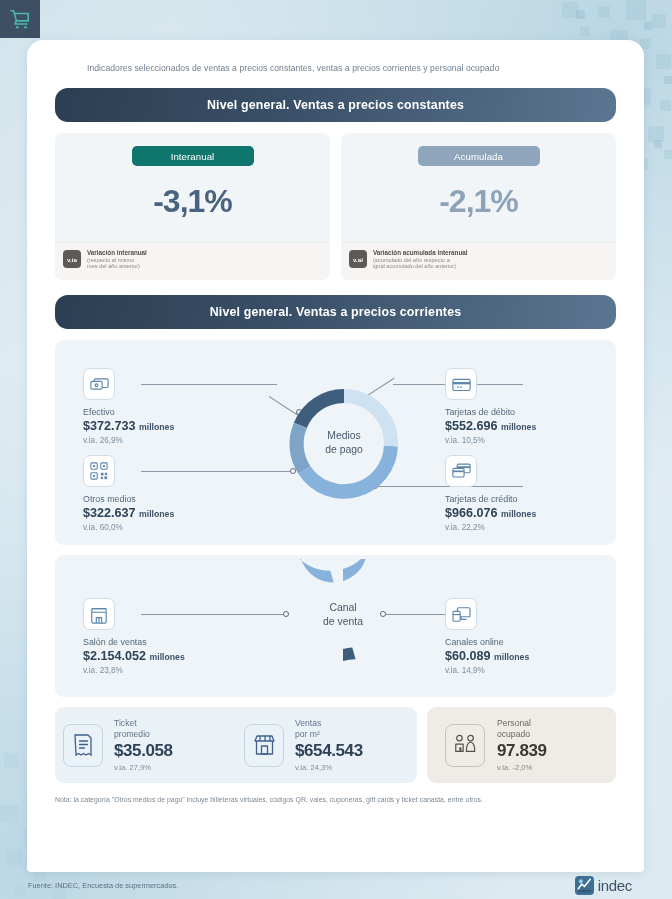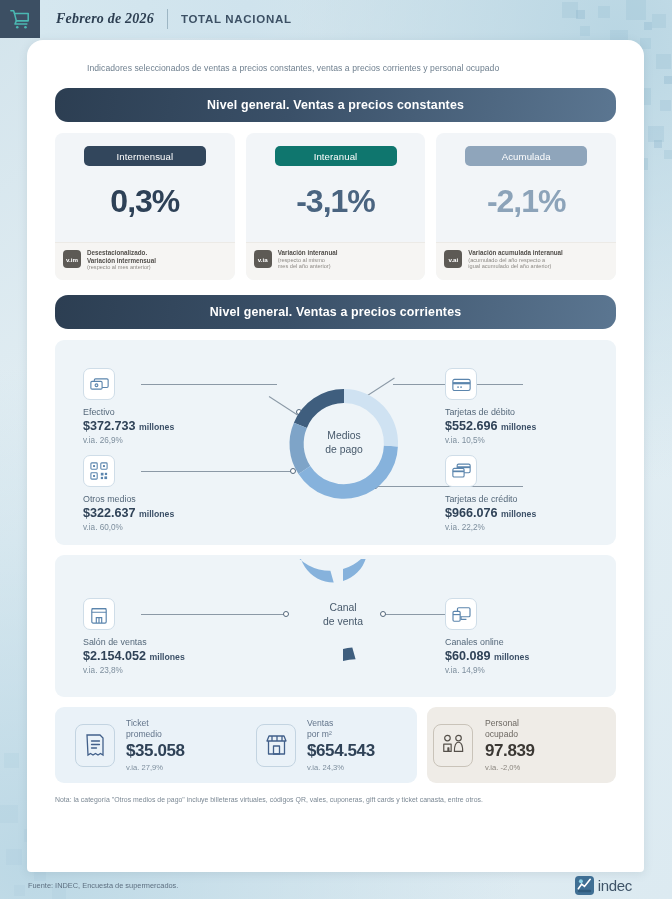--- a/index.html
+++ b/index.html
@@ -109,22 +109,22 @@
     position:absolute; display:flex; flex-direction:column; align-items:center;
     justify-content:center; text-align:center; font-size:10.4px; color:#47596b;
     line-height:1.32; font-weight:400;
   }
 
   
   #kpi-row{ display:flex; gap:10px; margin-top:10px; }
   #kpi-left{ flex:0 0 362px; background:#eaf2f8; border-radius:9px;
     display:flex; height:76px; }
   #kpi-right{ flex:1; background:#efece7; border-radius:9px;
-    display:flex; align-items:center; padding-left:6px; height:76px; }
-  .kpi{ flex:1; display:flex; align-items:center; gap:11px; padding-left:20px; }
+    display:flex; align-items:center; padding-left:18px; height:76px; }
+  .kpi{ flex:1; display:flex; align-items:center; gap:11px; padding-left:8px; }
   .kpi-box{
     width:40px; height:43px; border:1.4px solid #c3d4e1; border-radius:8px;
     background:transparent; display:flex; align-items:center; justify-content:center;
   }
   .kpi-box.warm{ border-color:#c9c3b9; }
   .kpi-lab{ font-size:8.6px; color:#62748a; line-height:1.32; }
   .kpi-lab.warm{ color:#6d6862; }
   .kpi-val{ font-size:17px; font-weight:700; color:#2f4257; letter-spacing:-.4px; margin-top:1px; }
   .kpi-val.warm{ color:#3b3834; }
   .kpi-var{ font-size:7.6px; color:#7d8e9d; margin-top:2px; }
@@ -198,50 +198,31 @@
 <div id="topbar">
   <div id="logo-tile">
     <svg width="22" height="21" viewBox="0 0 24 23" fill="none" stroke="#4bb8b2" stroke-width="1.7" stroke-linecap="round" stroke-linejoin="round">
       <path d="M2 2h3l1 3"></path>
       <path d="M6 5h15v8H8z"></path>
       <path d="M8 13l-1.5 3.5h13"></path>
       <circle cx="9" cy="20" r="1.4" fill="#4bb8b2" stroke="none"></circle>
       <circle cx="18" cy="20" r="1.4" fill="#4bb8b2" stroke="none"></circle>
     </svg>
   </div>
-  <div id="date-strip">
-    <span id="period-label">Febrero de 2026</span>
-    <span id="strip-divider"></span>
-    <span id="scope-label">TOTAL NACIONAL</span>
-  </div>
 </div>
 
 <div id="card">
   <div id="card-inner">
 
     <div id="page-subtitle">Indicadores seleccionados de ventas a precios constantes, ventas a precios corrientes y personal ocupado</div>
 
     <div class="section-bar">Nivel general. Ventas a precios constantes</div>
 
     <div id="const-row">
 
-      <div class="metric-card">
-        <div class="cap-wrap">
-          <div class="metric-chip chip-dark">Intermensual</div>
-        </div>
-        <div class="metric-value val-dark">0,3%</div>
-        <div class="metric-foot">
-          <div class="foot-badge">v.im</div>
-          <div class="foot-txt">
-            <div class="foot-title">Desestacionalizado.</div>
-            <div class="foot-title">Variación intermensual</div>
-            <div class="foot-sub">(respecto al mes anterior)</div>
-          </div>
-        </div>
-      </div>
 
       <div class="metric-card">
         <div class="cap-wrap">
           <div class="metric-chip chip-mid">Interanual</div>
         </div>
         <div class="metric-value val-mid">-3,1%</div>
         <div class="metric-foot">
           <div class="foot-badge">v.ia</div>
           <div class="foot-txt">
             <div class="foot-title">Variación interanual</div>

